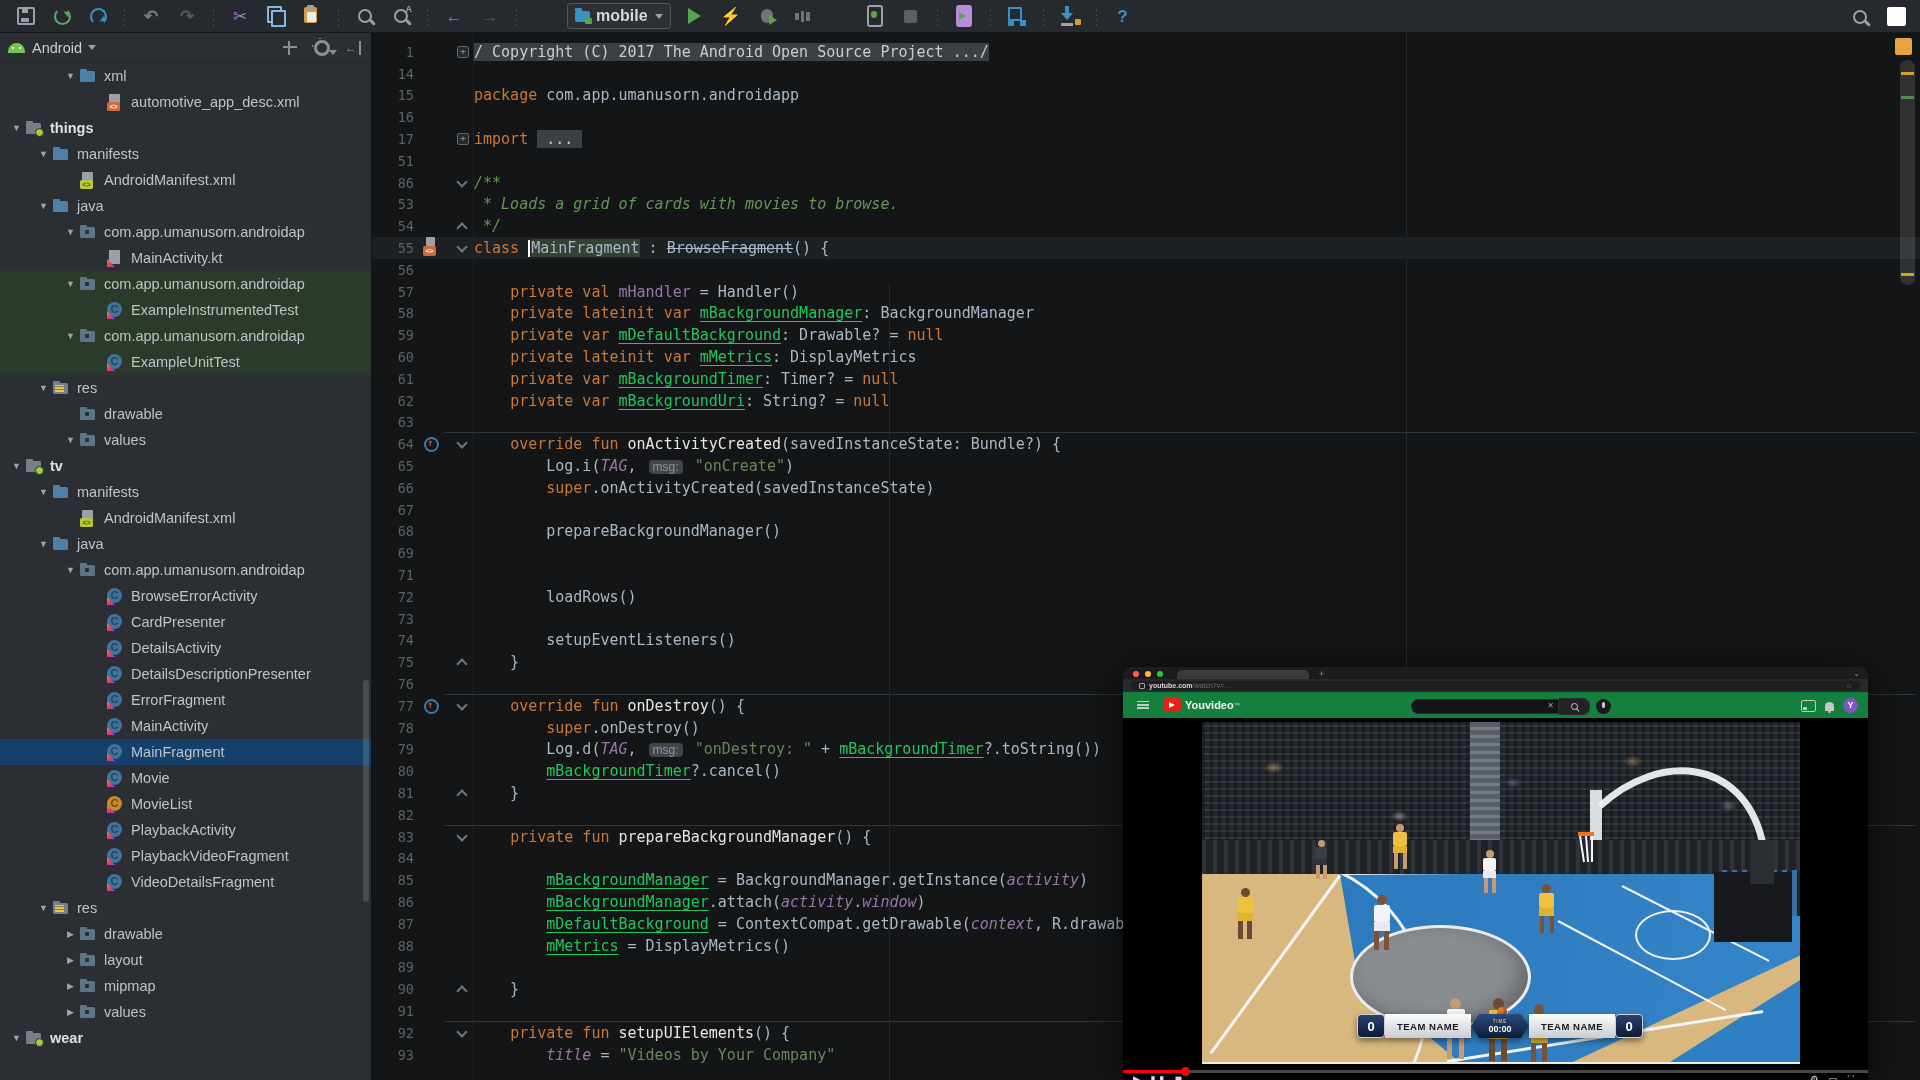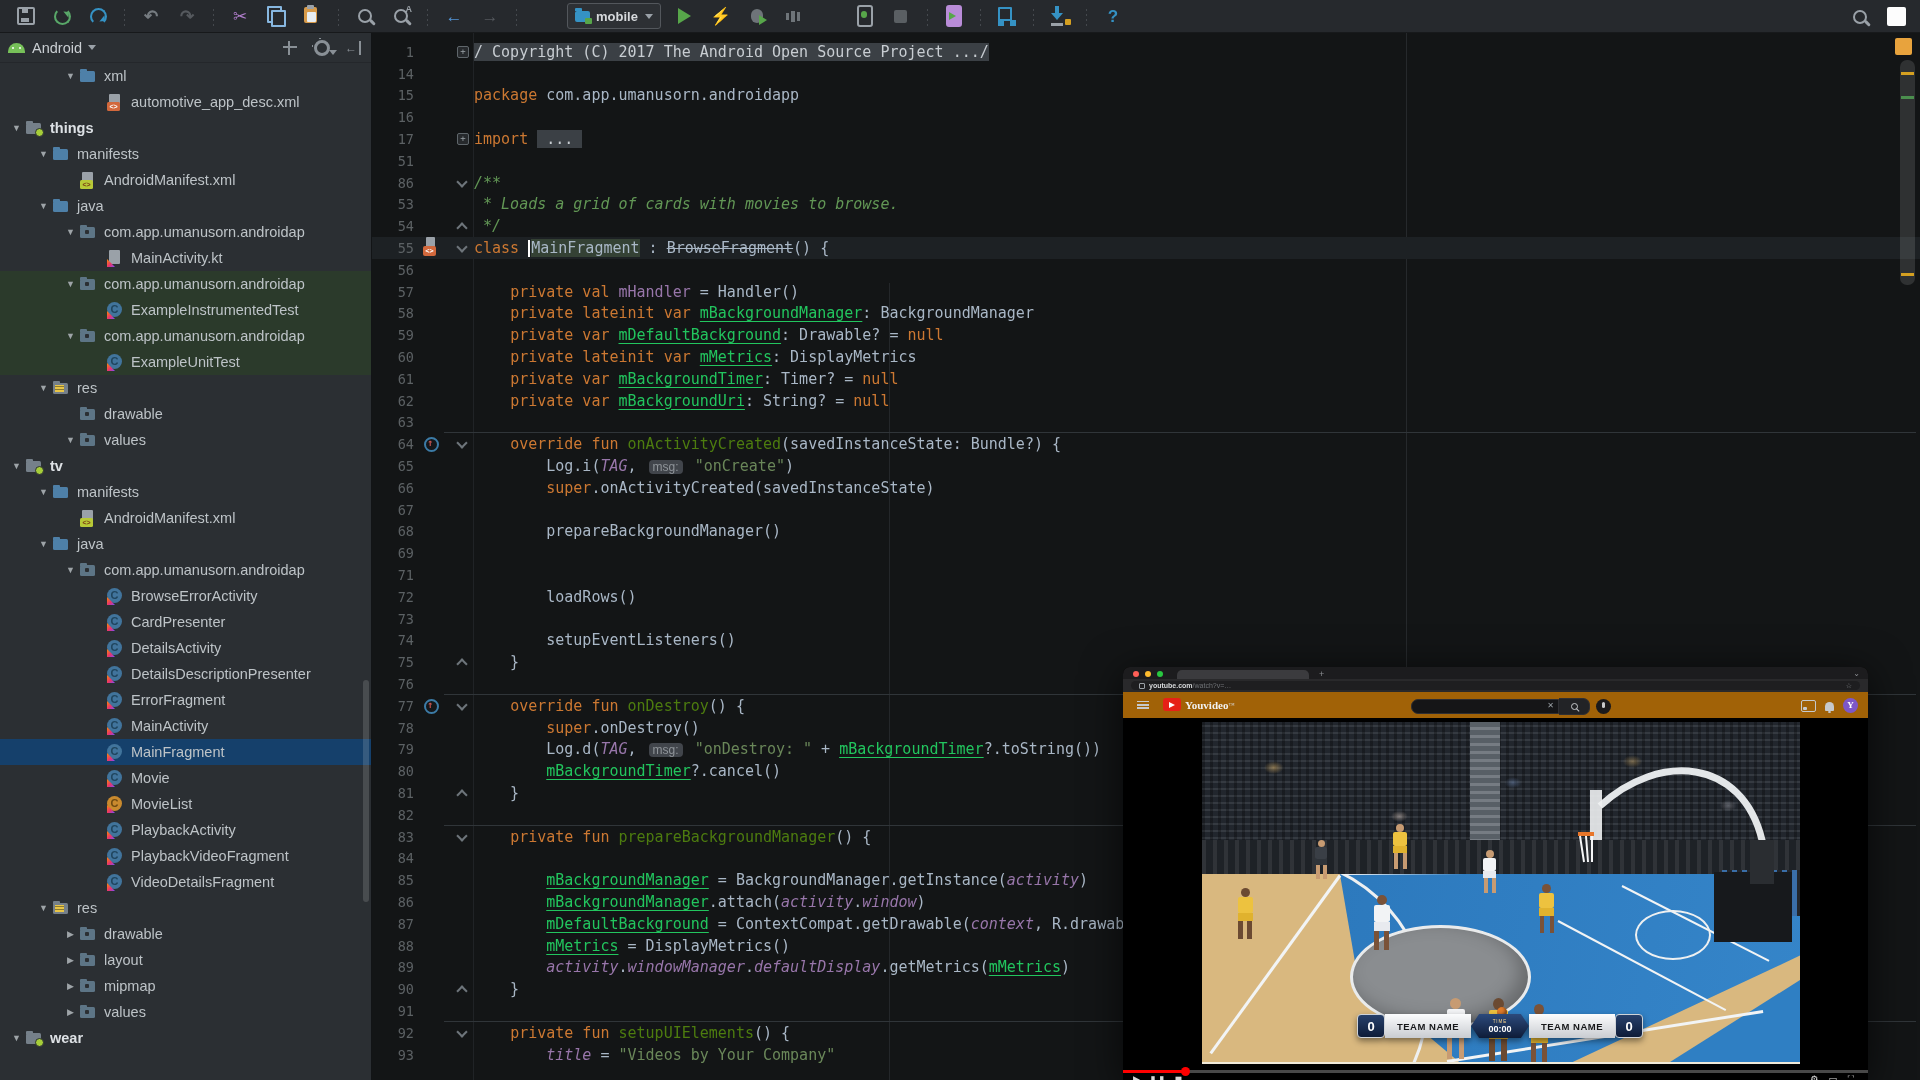--- a/index.html
+++ b/index.html
@@ -49,21 +49,21 @@
   .i-gradle-sync .ar{position:absolute;left:8px;top:3px;width:4px;height:9px;background:#3592c4;}
   .i-gradle-sync .ah{position:absolute;left:4px;top:10px;border-top:7px solid #3592c4;border-left:6px solid transparent;border-right:6px solid transparent;}
   .i-gradle-sync .tr{position:absolute;left:4px;bottom:3px;width:12px;height:3px;background:#9aa1a8;}
   .i-gradle-sync .wn{position:absolute;right:2px;bottom:4px;width:6px;height:6px;background:#d5a021;border-radius:1px;}
   .i-help{color:#3592c4;font-size:18px;font-weight:bold;}
   #runcfg{display:flex;align-items:center;height:24px;border:1px solid #53575c;border-radius:3px;
           padding:0 7px;margin:0 6px;background:#2d3034;}
   #runcfg .fold{width:15px;height:11px;background:#3592c4;border-radius:2px;position:relative;margin-right:6px;}
   #runcfg .fold::before{content:"";position:absolute;top:-3px;left:0;width:7px;height:3px;background:#3592c4;border-radius:1px 1px 0 0;}
   #runcfg .fold::after{content:"";position:absolute;right:-2px;bottom:-2px;width:7px;height:6px;background:#57a64a;border-radius:1px;}
-  #runcfg .lbl{color:#d6d9dc;font-size:13px;font-weight:bold;margin-right:7px;}
+  #runcfg .lbl{color:#d6d9dc;font-size:16px;font-weight:bold;margin-right:7px;}
   #runcfg .car{width:0;height:0;border-top:5px solid #9aa1a8;border-left:4.5px solid transparent;border-right:4.5px solid transparent;}
   #tb-right{position:absolute;right:0;top:0;height:33px;display:flex;align-items:center;padding-right:6px;}
   .i-white-square .sq{width:19px;height:19px;background:#fdfdfd;border-radius:2px;}
   
   #panel{position:absolute;left:0;top:33px;width:372px;height:1047px;background:#2b2f33;border-right:1px solid #121416;box-sizing:border-box;overflow:hidden;}
   #panel-header{height:29px;display:flex;align-items:center;padding:0 8px;border-bottom:1px solid #24272b;}
   .android-head{width:17px;height:10px;background:#77c159;border-radius:9px 9px 0 0;position:relative;margin-right:7px;}
   .android-head::before,.android-head::after{content:"";position:absolute;top:4px;width:2px;height:2px;background:#fff;border-radius:50%;}
   .android-head::before{left:4px;}.android-head::after{right:4px;}
   #panel-header .title{color:#c9ced2;font-size:14.5px;}
@@ -110,21 +110,21 @@
   #marginline{position:absolute;left:1034px;top:0;width:1px;height:1047px;background:#26292c;}
   .iguide{position:absolute;width:1px;background:#24272a;}
   #code{position:absolute;left:0;top:8px;width:100%;font-family:"DejaVu Sans Mono","Liberation Mono",monospace;font-size:15px;}
   .crow{height:21.8px;display:flex;align-items:center;position:relative;}
   .crow.active{background:#1d2124;}
   .crow.msep::before{content:"";position:absolute;left:72px;right:4px;top:-1px;border-top:1px solid #303539;}
   .ln{width:42px;flex:0 0 42px;text-align:right;color:#5c6164;font-size:13.5px;}
   .gut{width:38px;flex:0 0 38px;position:relative;height:100%;}
   .fld{width:22px;flex:0 0 22px;position:relative;height:100%;}
   .cod{white-space:pre;}
-  .p{color:#a9b7c6}.k{color:#cc7832}.f{color:#4d7c0f}
+  .p{color:#a9b7c6}.k{color:#cc7832}.f{color:#e5e5e5}
   .v{color:#22c55e;text-decoration:underline;text-underline-offset:3px;}
   .vn{color:#9876aa}.s{color:#6a8759}
   .c{color:#629755;font-style:italic}
   .d{color:#c8cdd2;background:#3b4045;}
   .x{color:#a9b7c6;text-decoration:line-through}
   .hl{background:#344134;color:#a9b7c6}
   .it{color:#9876aa;font-style:italic}
   .inl{background:#41454b;color:#8f9499;border-radius:4px;font-size:12px;padding:0 4px;margin:0 3px;font-family:"Liberation Sans",sans-serif;}
   .caret{display:inline-block;width:2px;height:17px;background:#ffffff;vertical-align:middle;margin-right:1px;}
   .fm-plus{position:absolute;left:5px;top:5px;width:10px;height:10px;border:1px solid #5f666b;border-radius:2px;background:#26292c;color:#9aa1a7;font-size:9px;line-height:9px;text-align:center;}
@@ -145,21 +145,21 @@
   #btab{position:absolute;left:54px;top:3px;width:132px;height:9px;background:#3b3b3e;border-radius:5px 5px 0 0;}
   #btab-plus{position:absolute;left:196px;top:2px;color:#8b8e92;font-size:9px;}
   #bmenu-car{position:absolute;right:8px;top:2px;color:#8b8e92;font-size:8px;}
   #baddr{height:13px;background:#29292b;position:relative;}
   #burl{position:absolute;left:8px;top:2px;right:8px;height:9px;background:#1e1e20;border-radius:6px;
         display:flex;align-items:center;padding:0 8px;}
   #burl .lock{width:4px;height:4px;border:1px solid #9aa0a5;border-radius:1px;margin-right:4px;position:relative;}
   #burl .host{color:#d6d8da;font-size:7px;font-weight:bold;}
   #burl .path{color:#6f7276;font-size:7px;}
   #burl .star{margin-left:auto;color:#8a8d90;font-size:7px;}
-  #bhdr{height:26px;background:#a16207;position:relative;font-family:Liberation Serif, serif;}
+  #bhdr{height:26px;background:#15803d;position:relative;}
   .hamb{position:absolute;left:14px;top:9px;width:12px;height:8px;
         background:linear-gradient(#c6c9cc 0 1.5px,transparent 1.5px 3.2px,#c6c9cc 3.2px 4.7px,transparent 4.7px 6.4px,#c6c9cc 6.4px 8px);}
   #blogo{position:absolute;left:40px;top:6px;display:flex;align-items:center;}
   #blogo .red{width:18px;height:13px;background:#e62117;border-radius:3px;position:relative;margin-right:4px;}
   #blogo .red::after{content:"";position:absolute;left:6px;top:3.5px;border-left:6px solid #fff;border-top:3px solid transparent;border-bottom:3px solid transparent;}
   #blogo .nm{color:#f1f1f1;font-size:11px;font-weight:bold;}
   #blogo sup{font-size:6px;color:#d7d7d7;}
   #bsearch{position:absolute;left:288px;top:6px;display:flex;align-items:center;}
   #bsearch .fld2{width:146px;height:13px;background:#151517;border:1px solid #2f2f33;border-radius:7px 0 0 7px;position:relative;}
   #bsearch .fld2 .clr{position:absolute;right:4px;top:1px;color:#9aa0a5;font-size:8px;}
@@ -956,21 +956,20 @@
         <div class="crow">
           <span class="ln">88</span>
           <span class="gut"></span>
           <span class="fld"></span>
           <span class="cod"><span class="p">        </span><span class="v">mMetrics</span><span class="p"> = DisplayMetrics()</span></span>
         </div>
         <div class="crow">
           <span class="ln">89</span>
           <span class="gut"></span>
           <span class="fld"></span>
-          <span class="cod"><span class="p">        </span><span class="it">activity</span><span class="p">.</span><span class="it">windowManager</span><span class="p">.</span><span class="it">defaultDisplay</span><span class="p">.getMetrics(</span><span class="v">mMetrics</span><span class="p">)</span></span>
         </div>
         <div class="crow">
           <span class="ln">90</span>
           <span class="gut"></span>
           <span class="fld">
             <span class="fm-close"></span>
           </span>
           <span class="cod"><span class="p">    }</span></span>
         </div>
         <div class="crow">

